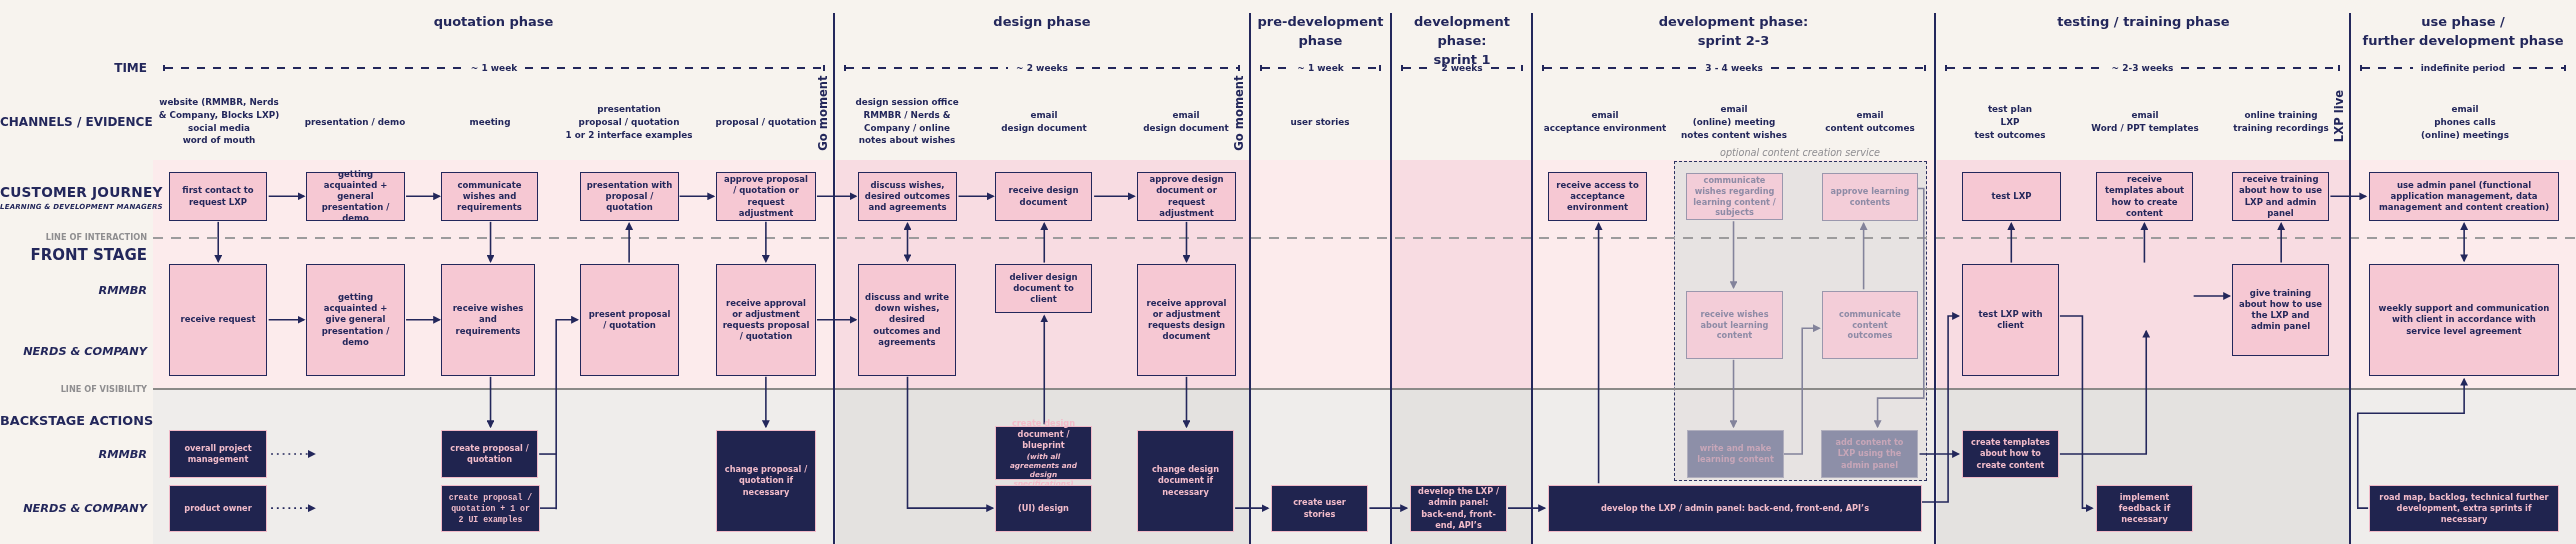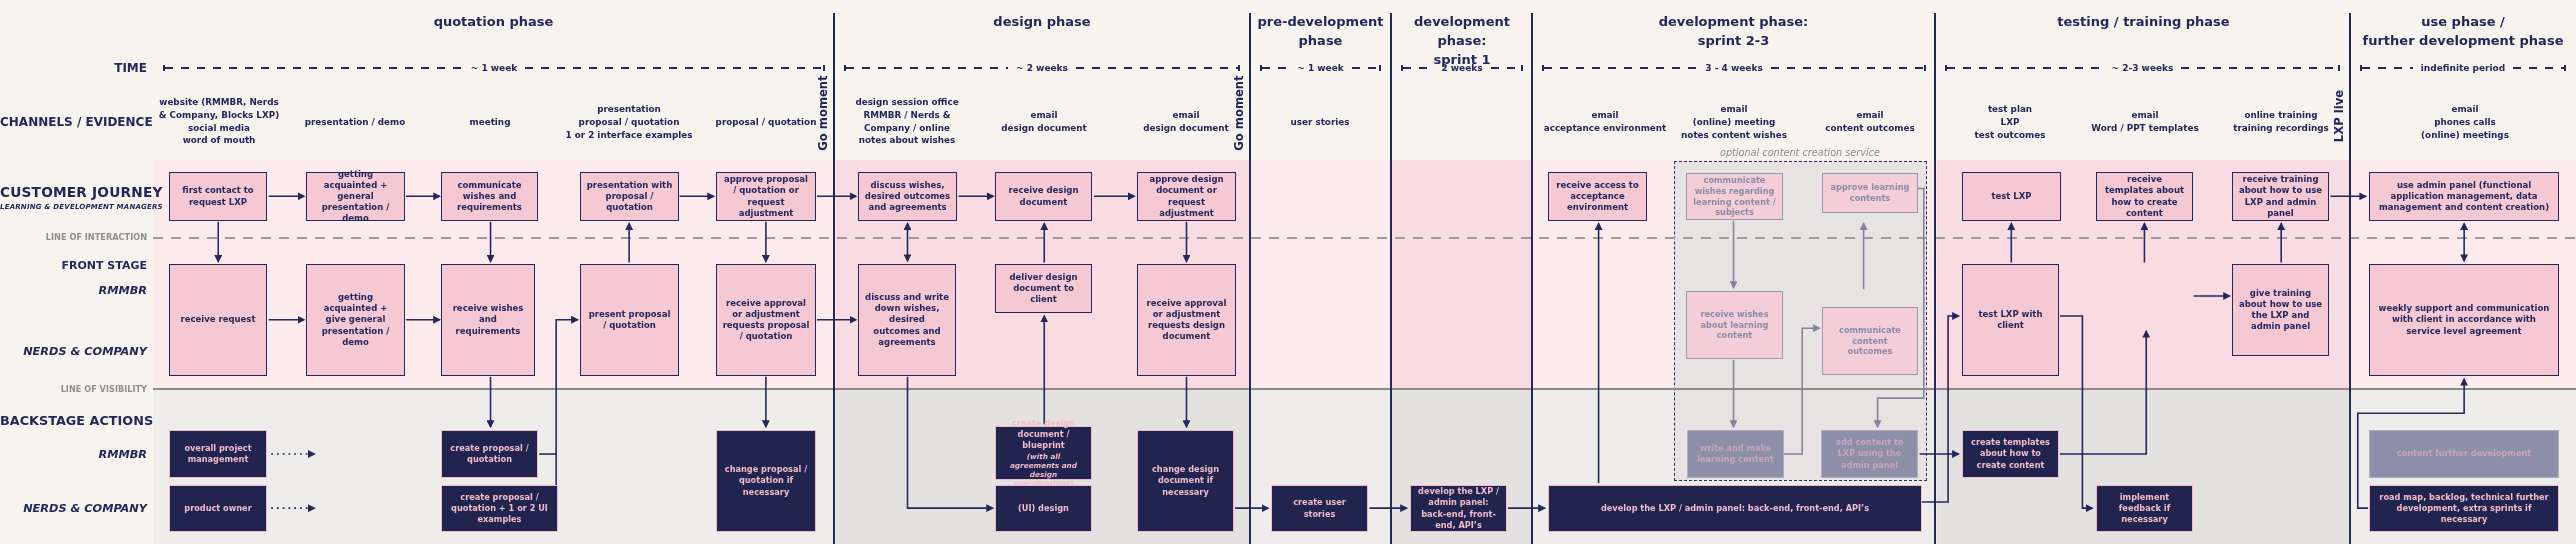--- a/index.html
+++ b/index.html
@@ -20,21 +20,21 @@
   .region-label{position:absolute;z-index:7;transform:translate(-50%,-50%);font-style:italic;
                 font-size:9.7px;color:#8f8e92;white-space:nowrap;z-index:7;}
   
   .side{position:absolute;left:0;width:147px;text-align:right;transform:translateY(-50%);
         z-index:7;font-weight:bold;white-space:nowrap;}
   .lbl-time{top:68px;font-size:12px;}
   .lbl-channels{top:122px;font-size:12px;}
   .lbl-cj{top:192px;font-size:13.7px;letter-spacing:0.2px;}
   .lbl-cj-sub{top:207px;font-size:7px;font-style:italic;font-weight:600;letter-spacing:0.2px;}
   .lbl-interaction{top:237px;font-size:8.2px;color:#8f8e90;}
-  .lbl-frontstage{top:265px;font-size:11px;}
+  .lbl-frontstage{top:255px;font-size:15px;}
   .lbl-rmmbr-f{top:290px;font-size:11.3px;font-style:italic;font-weight:600;}
   .lbl-nerds-f{top:351px;font-size:11.3px;font-style:italic;font-weight:600;}
   .lbl-visibility{top:389px;font-size:8.2px;color:#8f8e90;}
   .lbl-backstage{top:420px;font-size:12.8px;}
   .lbl-rmmbr-b{top:454px;font-size:11.3px;font-style:italic;font-weight:600;}
   .lbl-nerds-b{top:508px;font-size:11.3px;font-style:italic;font-weight:600;}
   
   .box{position:absolute;z-index:9;display:flex;flex-direction:column;align-items:center;justify-content:center;
        text-align:center;box-sizing:border-box;padding:3.6px 5.5px;font-weight:bold;}
   .box.pink{background:#f6c8d3;border:1.5px solid #23275b;color:#23275b;font-size:8.5px;line-height:1.3;}
@@ -247,21 +247,21 @@
     </div>
     <div class="box pink" style="left: 1137px; top: 172px; width: 99px; height: 49px;">
       <div>approve design document or request adjustment</div>
     </div>
     <div class="box pink" style="left: 1548px; top: 172px; width: 99px; height: 49px;">
       <div>receive access to acceptance environment</div>
     </div>
     <div class="box muted-pink" style="left: 1686px; top: 173px; width: 97px; height: 47px;">
       <div>communicate wishes regarding learning content / subjects</div>
     </div>
-    <div class="box muted-pink" style="left: 1822px; top: 173px; width: 96px; height: 40px;">
+    <div class="box muted-pink" style="left: 1822px; top: 173px; width: 96px; height: 48px;">
       <div>approve learning contents</div>
     </div>
     <div class="box pink" style="left: 1962px; top: 172px; width: 99px; height: 49px;">
       <div>test LXP</div>
     </div>
     <div class="box pink" style="left: 2096px; top: 172px; width: 97px; height: 49px;">
       <div>receive templates about how to create content</div>
     </div>
     <div class="box pink" style="left: 2232px; top: 172px; width: 97px; height: 49px;">
       <div>receive training about how to use LXP and admin panel</div>
@@ -289,42 +289,42 @@
     </div>
     <div class="box pink" style="left: 995px; top: 264px; width: 97px; height: 49px;">
       <div>deliver design document to client</div>
     </div>
     <div class="box pink" style="left: 1137px; top: 264px; width: 99px; height: 112px;">
       <div>receive approval or adjustment requests design document</div>
     </div>
     <div class="box muted-pink" style="left: 1686px; top: 291px; width: 97px; height: 68px;">
       <div>receive wishes about learning content</div>
     </div>
-    <div class="box muted-pink" style="left: 1822px; top: 307px; width: 96px; height: 68px;">
+    <div class="box muted-pink" style="left: 1822px; top: 291px; width: 96px; height: 68px;">
       <div>communicate content outcomes</div>
     </div>
     <div class="box pink" style="left: 1962px; top: 264px; width: 97px; height: 112px;">
       <div>test LXP with client</div>
     </div>
     <div class="box pink" style="left: 2232px; top: 264px; width: 97px; height: 92px;">
       <div>give training about how to use the LXP and admin panel</div>
     </div>
     <div class="box pink" style="left: 2369px; top: 264px; width: 190px; height: 112px;">
       <div>weekly support and communication with client in accordance with service level agreement</div>
     </div>
     <div class="box dark" style="left: 169px; top: 430px; width: 98px; height: 48px;">
       <div>overall project management</div>
     </div>
     <div class="box dark" style="left: 169px; top: 485px; width: 98px; height: 47px;">
       <div>product owner</div>
     </div>
     <div class="box dark" style="left: 441px; top: 430px; width: 97px; height: 48px;">
       <div>create proposal / quotation</div>
     </div>
-    <div class="box dark" style="left: 441px; top: 485px; width: 117px; height: 47px;">
+    <div class="box dark" style="left: 441px; top: 485px; width: 99px; height: 47px; font-family: Liberation Mono, monospace;">
       <div>create proposal / quotation + 1 or 2 UI examples</div>
     </div>
     <div class="box dark" style="left: 716px; top: 430px; width: 100px; height: 102px;">
       <div>change proposal / quotation if necessary</div>
     </div>
     <div class="box dark" style="left: 995px; top: 426px; width: 97px; height: 54px;">
       <div>create design document / blueprint</div>
       <div class="sub">(with all agreements and design specifications)</div>
     </div>
     <div class="box dark" style="left: 995px; top: 485px; width: 97px; height: 47px;">
@@ -346,23 +346,20 @@
       <div>add content to LXP using the admin panel</div>
     </div>
     <div class="box dark" style="left: 1548px; top: 485px; width: 374px; height: 47px;">
       <div>develop the LXP / admin panel: back-end, front-end, API’s</div>
     </div>
     <div class="box dark" style="left: 1962px; top: 430px; width: 97px; height: 48px;">
       <div>create templates about how to create content</div>
     </div>
     <div class="box dark" style="left: 2096px; top: 485px; width: 97px; height: 47px;">
       <div>implement feedback if necessary</div>
-    </div>
-    <div class="box muted-dark" style="left: 2369px; top: 430px; width: 190px; height: 48px;">
-      <div>content further development</div>
     </div>
     <div class="box dark" style="left: 2369px; top: 485px; width: 190px; height: 47px;">
       <div>road map, backlog, technical further development, extra sprints if necessary</div>
     </div>
     <svg id="arrows" width="2576" height="544" viewBox="0 0 4236 895">
       <defs>
         <marker id="mNavy" viewBox="0 0 10 10" refX="8" refY="5" markerWidth="5" markerHeight="5" orient="auto-start-reverse">
           <path d="M0,0L10,5L0,10z" fill="#23275b"></path>
         </marker>
         <marker id="mGray" viewBox="0 0 10 10" refX="8" refY="5" markerWidth="5" markerHeight="5" orient="auto-start-reverse">

